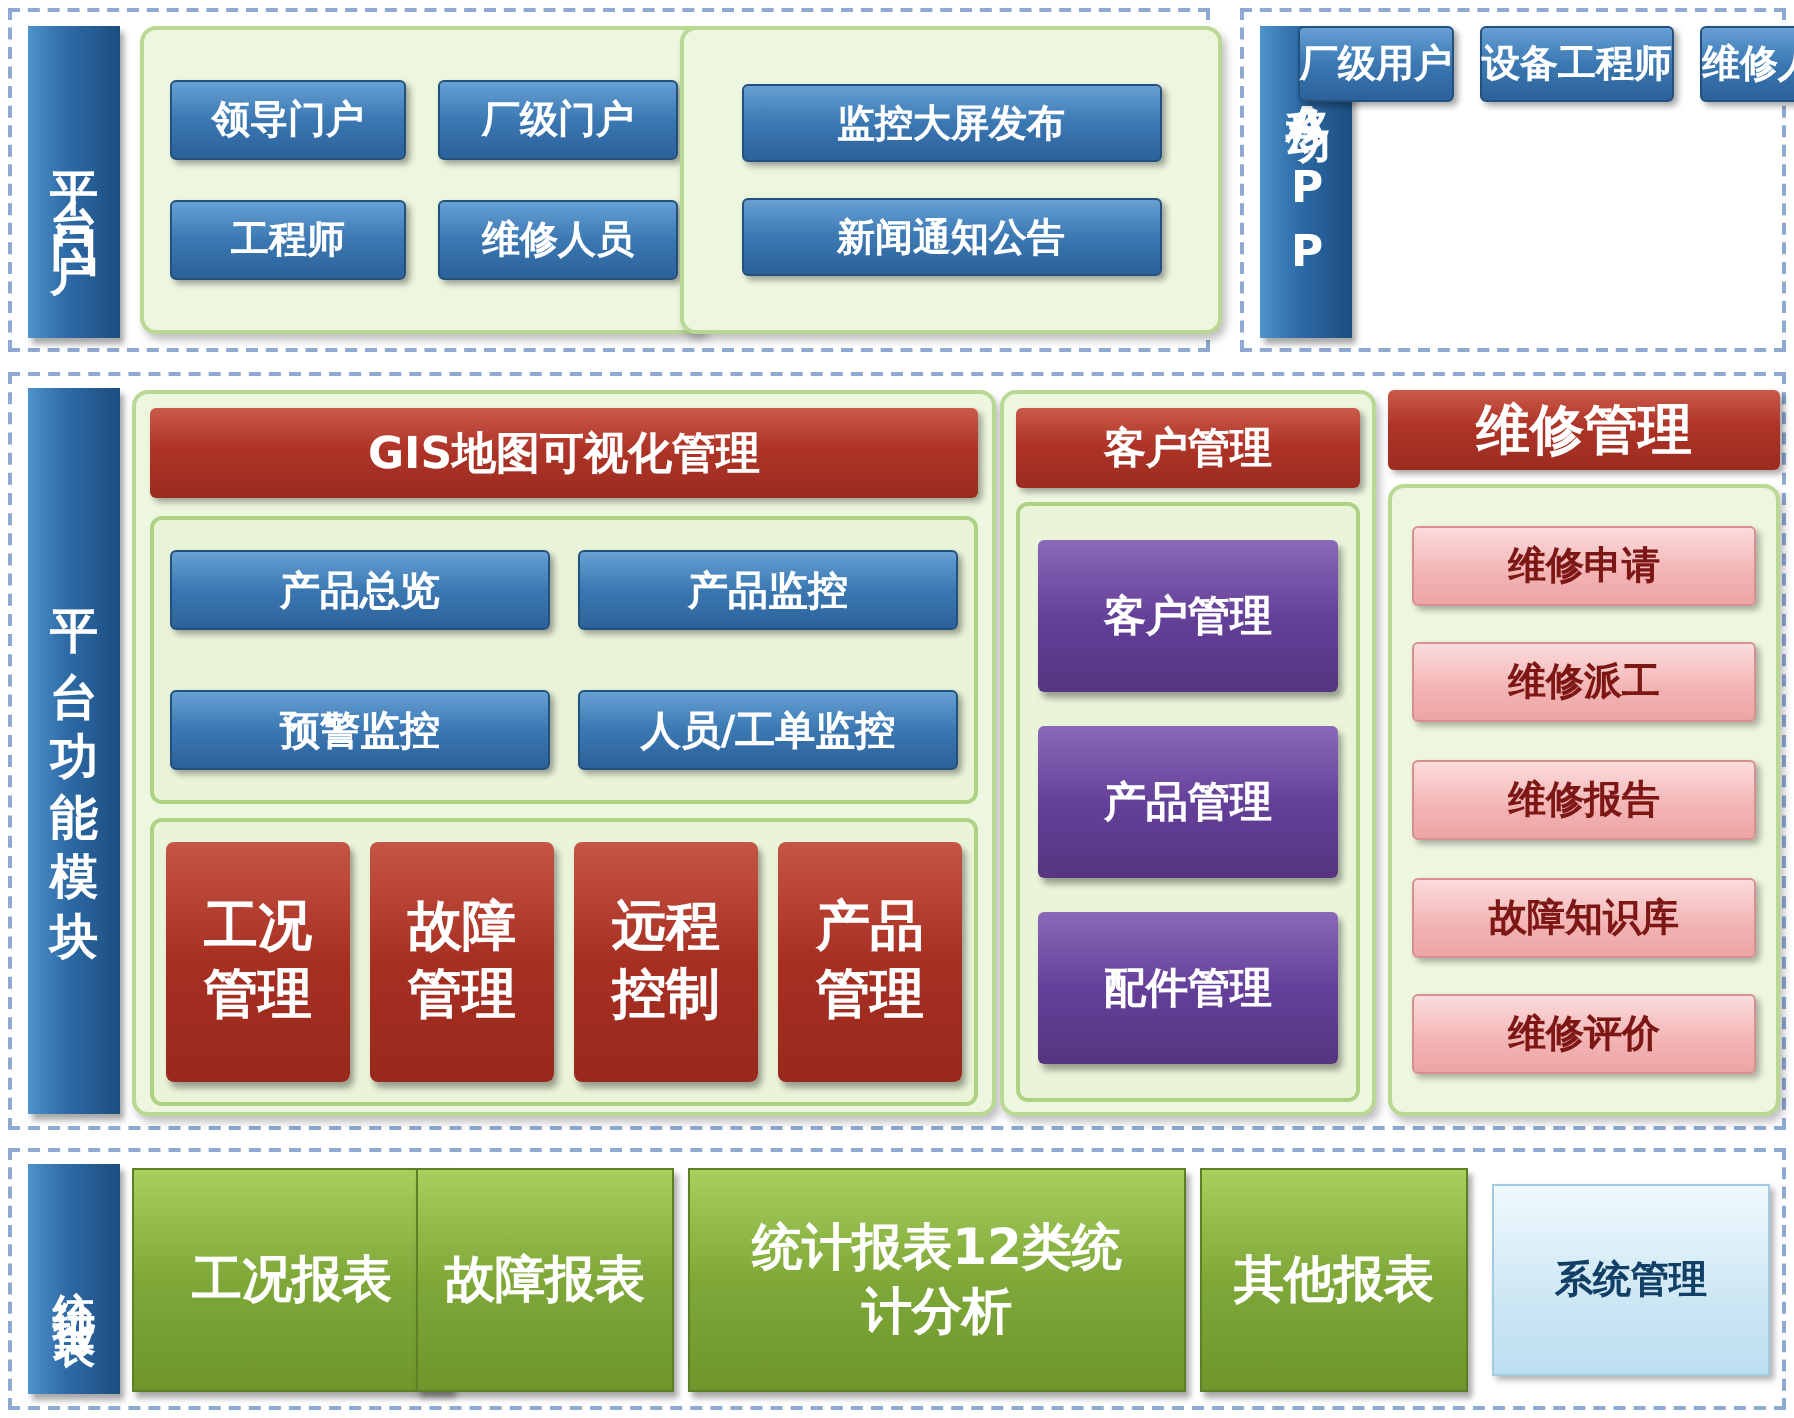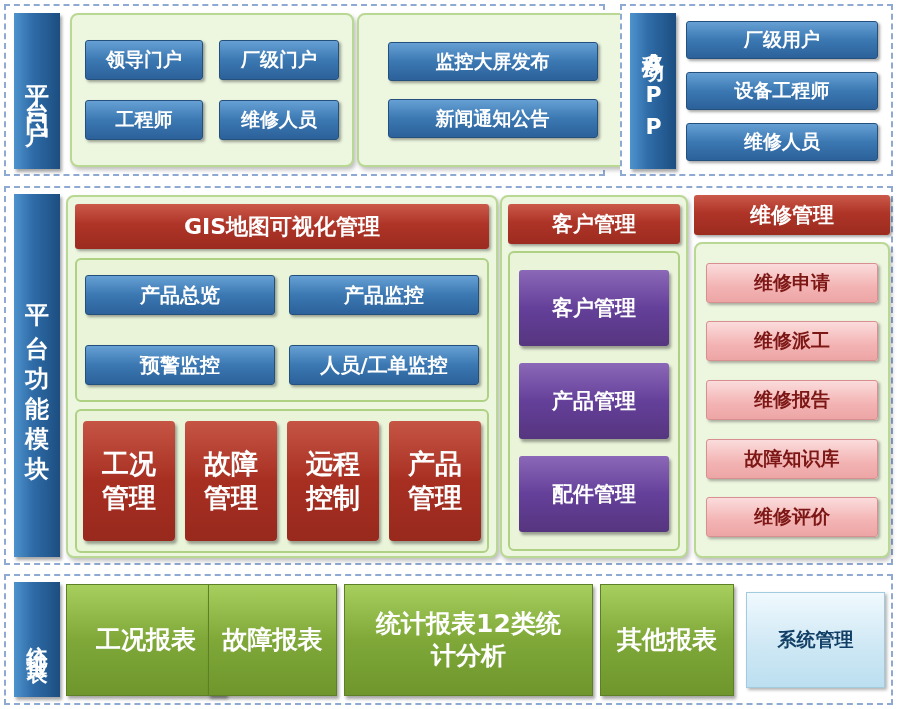--- a/index.html
+++ b/index.html
@@ -26,26 +26,26 @@
     box-shadow:2px 3px 4px rgba(0,0,0,.25)}
   .inner-panel{position:absolute;background:#e9f4d9;border:2px solid #aed184;border-radius:6px}
 
   .btn-blue{display:flex;align-items:center;justify-content:center;color:#fff;font-weight:bold;
     font-size:19px;background:linear-gradient(180deg,#66a0d4 0%,#3b78b2 50%,#2c619a 100%);
     border:1px solid #24507e;border-radius:3px;box-shadow:2px 2px 3px rgba(0,0,0,.35);white-space:nowrap}
 
   .portal-g1{left:64px;top:7px;width:284px;height:154px;display:grid;
     grid-template-columns:118px 120px;gap:20px 16px;align-content:center;justify-content:center}
   .portal-g1 .btn-blue{height:40px}
-  .portal-g2{left:351px;top:7px;width:271px;height:154px;display:flex;flex-direction:column;
+  .portal-g2{left:334px;top:7px;width:271px;height:154px;display:flex;flex-direction:column;
     align-items:center;justify-content:center;gap:18px}
   .portal-g2 .btn-blue{width:210px;height:39px}
 
   .mobile-col{position:absolute;left:64px;top:7px;width:205px;height:156px;display:flex;
-    flex-direction:column;justify-content:center;gap:13px}
+    flex-direction:row;justify-content:center;gap:13px}
   .mobile-col .btn-blue{width:192px;height:38px}
 
   .hdr-red{position:absolute;display:flex;align-items:center;justify-content:center;color:#fff;
     font-weight:bold;background:linear-gradient(180deg,#cb5a4a 0%,#ae3427 45%,#9c2b1f 100%);
     border-radius:3px;box-shadow:2px 2px 3px rgba(0,0,0,.35)}
 
   .gis-panel{left:60px;top:7px;width:432px;height:363px}
   .gis-hdr{left:7px;top:7px;width:414px;height:45px;font-size:22px}
   .gis-monitors{left:7px;top:61px;width:414px;height:144px;display:grid;
     grid-template-columns:190px 190px;gap:30px 14px;align-content:center;justify-content:center}
@@ -59,21 +59,21 @@
 
   .cust-panel{left:494px;top:7px;width:188px;height:363px}
   .cust-hdr{left:6px;top:7px;width:172px;height:40px;font-size:21px}
   .cust-inner{left:6px;top:54px;width:172px;height:300px;display:flex;flex-direction:column;
     align-items:center;justify-content:space-evenly}
   .btn-purple{width:150px;height:76px;display:flex;align-items:center;justify-content:center;
     color:#fff;font-weight:bold;font-size:21px;
     background:linear-gradient(180deg,#8c68b8 0%,#64409a 50%,#56357f 100%);
     border-radius:3px;box-shadow:2px 3px 3px rgba(0,0,0,.35)}
 
-  .repair-hdr{left:688px;top:7px;width:196px;height:40px;font-size:21px}
+  .repair-hdr{left:688px;top:7px;width:196px;height:40px;font-size:27px}
   .repair-panel{left:688px;top:54px;width:196px;height:316px;display:flex;flex-direction:column;
     align-items:center;justify-content:space-evenly}
   .btn-pink{width:172px;height:40px;display:flex;align-items:center;justify-content:center;
     color:#7c1715;font-weight:bold;font-size:19px;
     background:linear-gradient(180deg,#fbdcdc 0%,#f3b3b3 60%,#eda5a5 100%);
     border:1px solid #d78f8f;border-radius:3px;box-shadow:2px 2px 3px rgba(0,0,0,.3)}
 
   .btn-green{position:absolute;display:flex;align-items:center;justify-content:center;
     text-align:center;color:#fff;font-weight:bold;font-size:25px;line-height:1.3;
     background:linear-gradient(180deg,#a6cf5e 0%,#7fa839 50%,#6e962c 100%);

